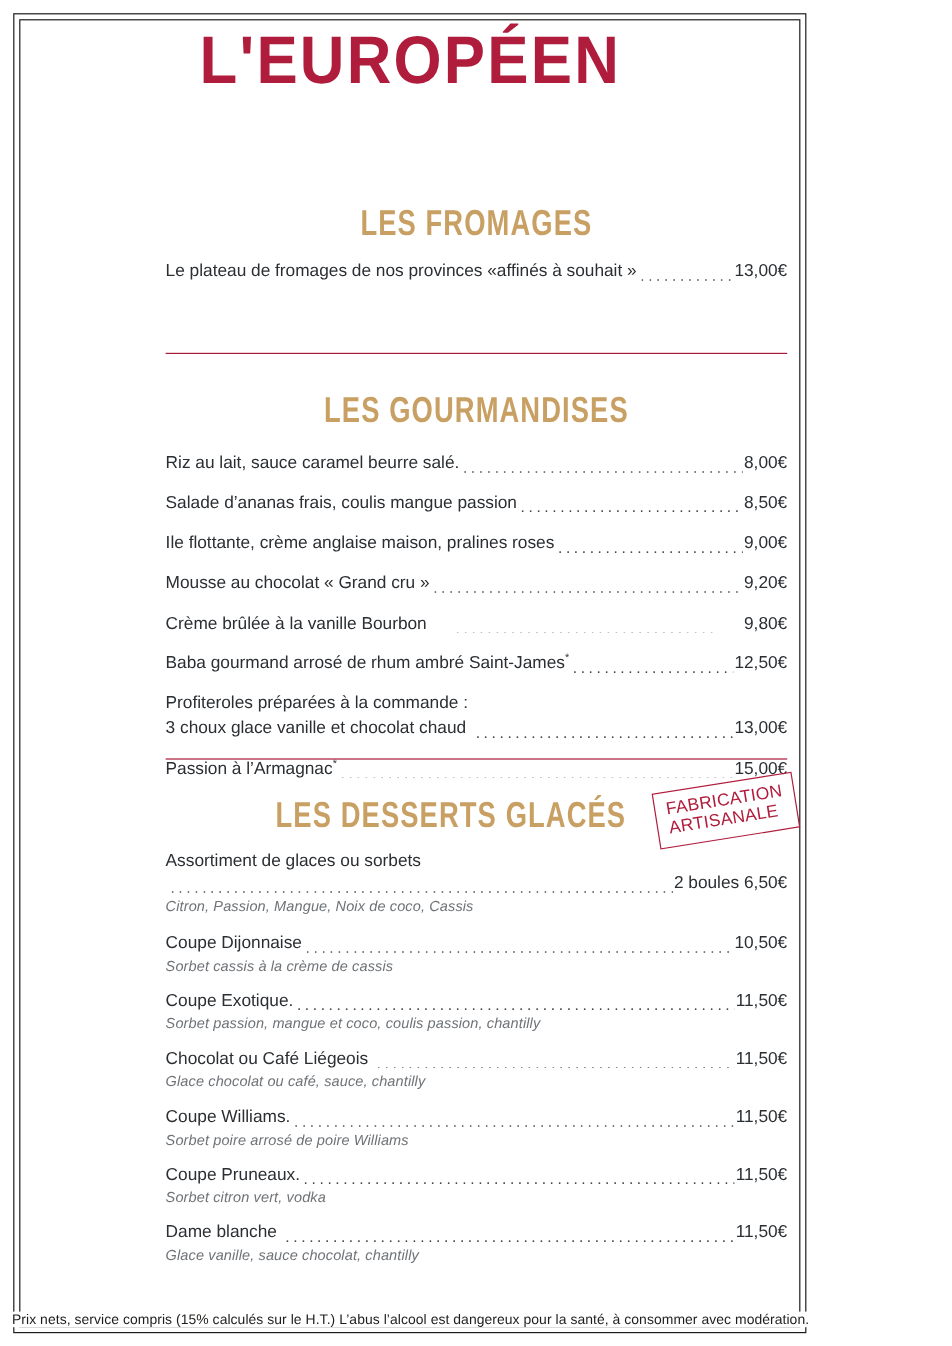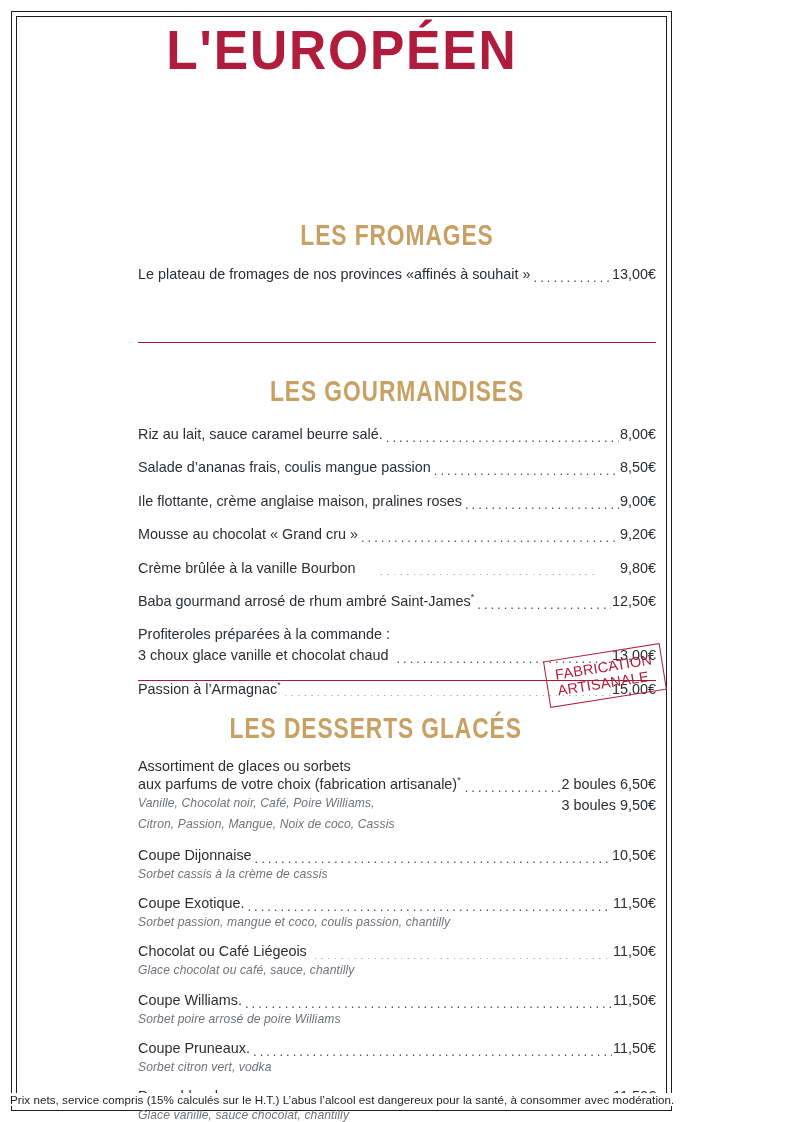--- a/index.html
+++ b/index.html
@@ -58,21 +58,20 @@
     line-height: 1;
     transform: scaleX(0.92);
   }
 
   
   .content {
     position: absolute;
     left: 138px;
     top: 0;
     width: 518px;
-    margin-top: 48px;
   }
 
   .section-title {
     text-align: center;
     color: #C9A063;
     font-family: "Liberation Sans", sans-serif;
     font-weight: bold;
     font-size: 30px;
     letter-spacing: 1.2px;
     line-height: 1;
@@ -311,30 +310,23 @@
     <div>ARTISANALE</div>
   </div>
 
   <div class="content" style="top:710px;">
 
     <div>
       <div style="display:flex; align-items:flex-start;justify-content:flex-end;">
         <div style="flex:1 1 auto; min-width:0;">
           <div class="assort l1">Assortiment de glaces ou sorbets</div>
           <div class="assort-line2">
-            <span class="name"><span>aux parfums de votre choix (fabrication artisanale)</span><span class="sup">*</span></span>
             <span class="leader"></span>
             <span class="price">2 boules 6,50€</span>
           </div>
-          <div style="display:flex;">
-            <div style="flex:1 1 auto;">
-              <div class="desc">Vanille, Chocolat noir, Café, Poire Williams,</div>
-            </div>
-            <div class="price2">3 boules 9,50€</div>
-          </div>
           <div class="desc">Citron, Passion, Mangue, Noix de coco, Cassis</div>
         </div>
       </div>
     </div>
 
     <div style="height:13px;"></div>
 
     <div>
       <div class="row">
         <span class="name">Coupe Dijonnaise</span>

